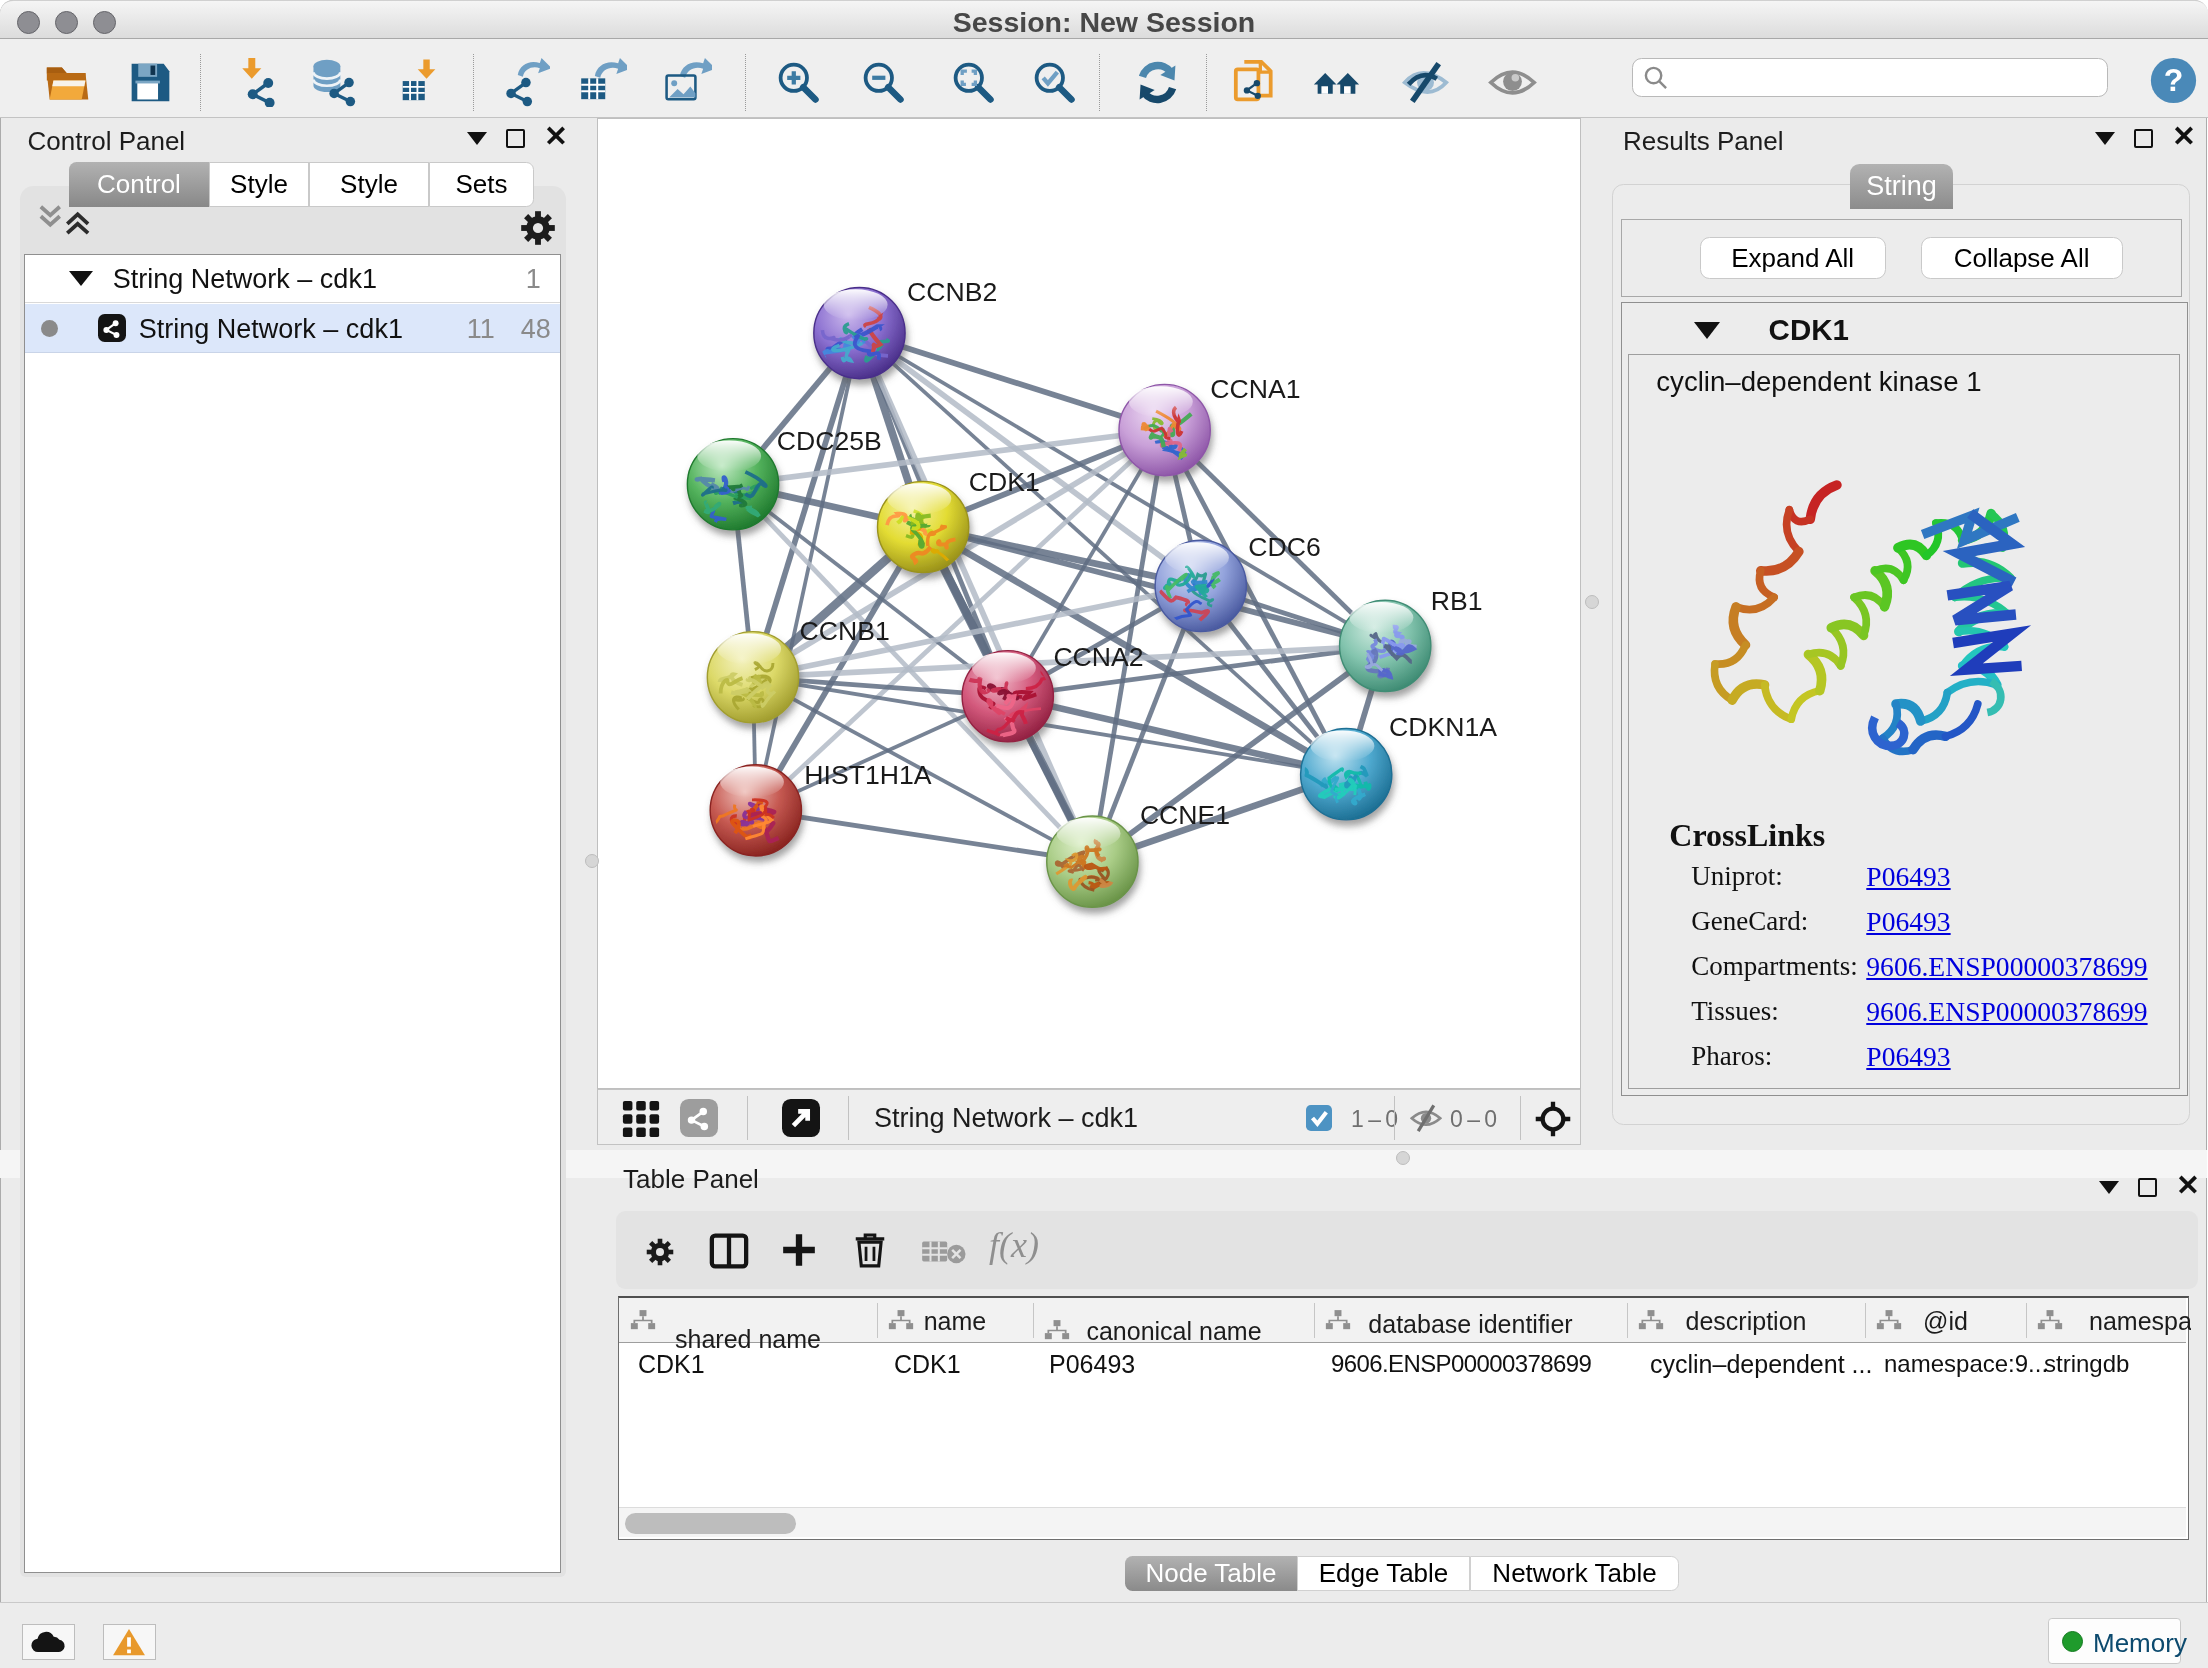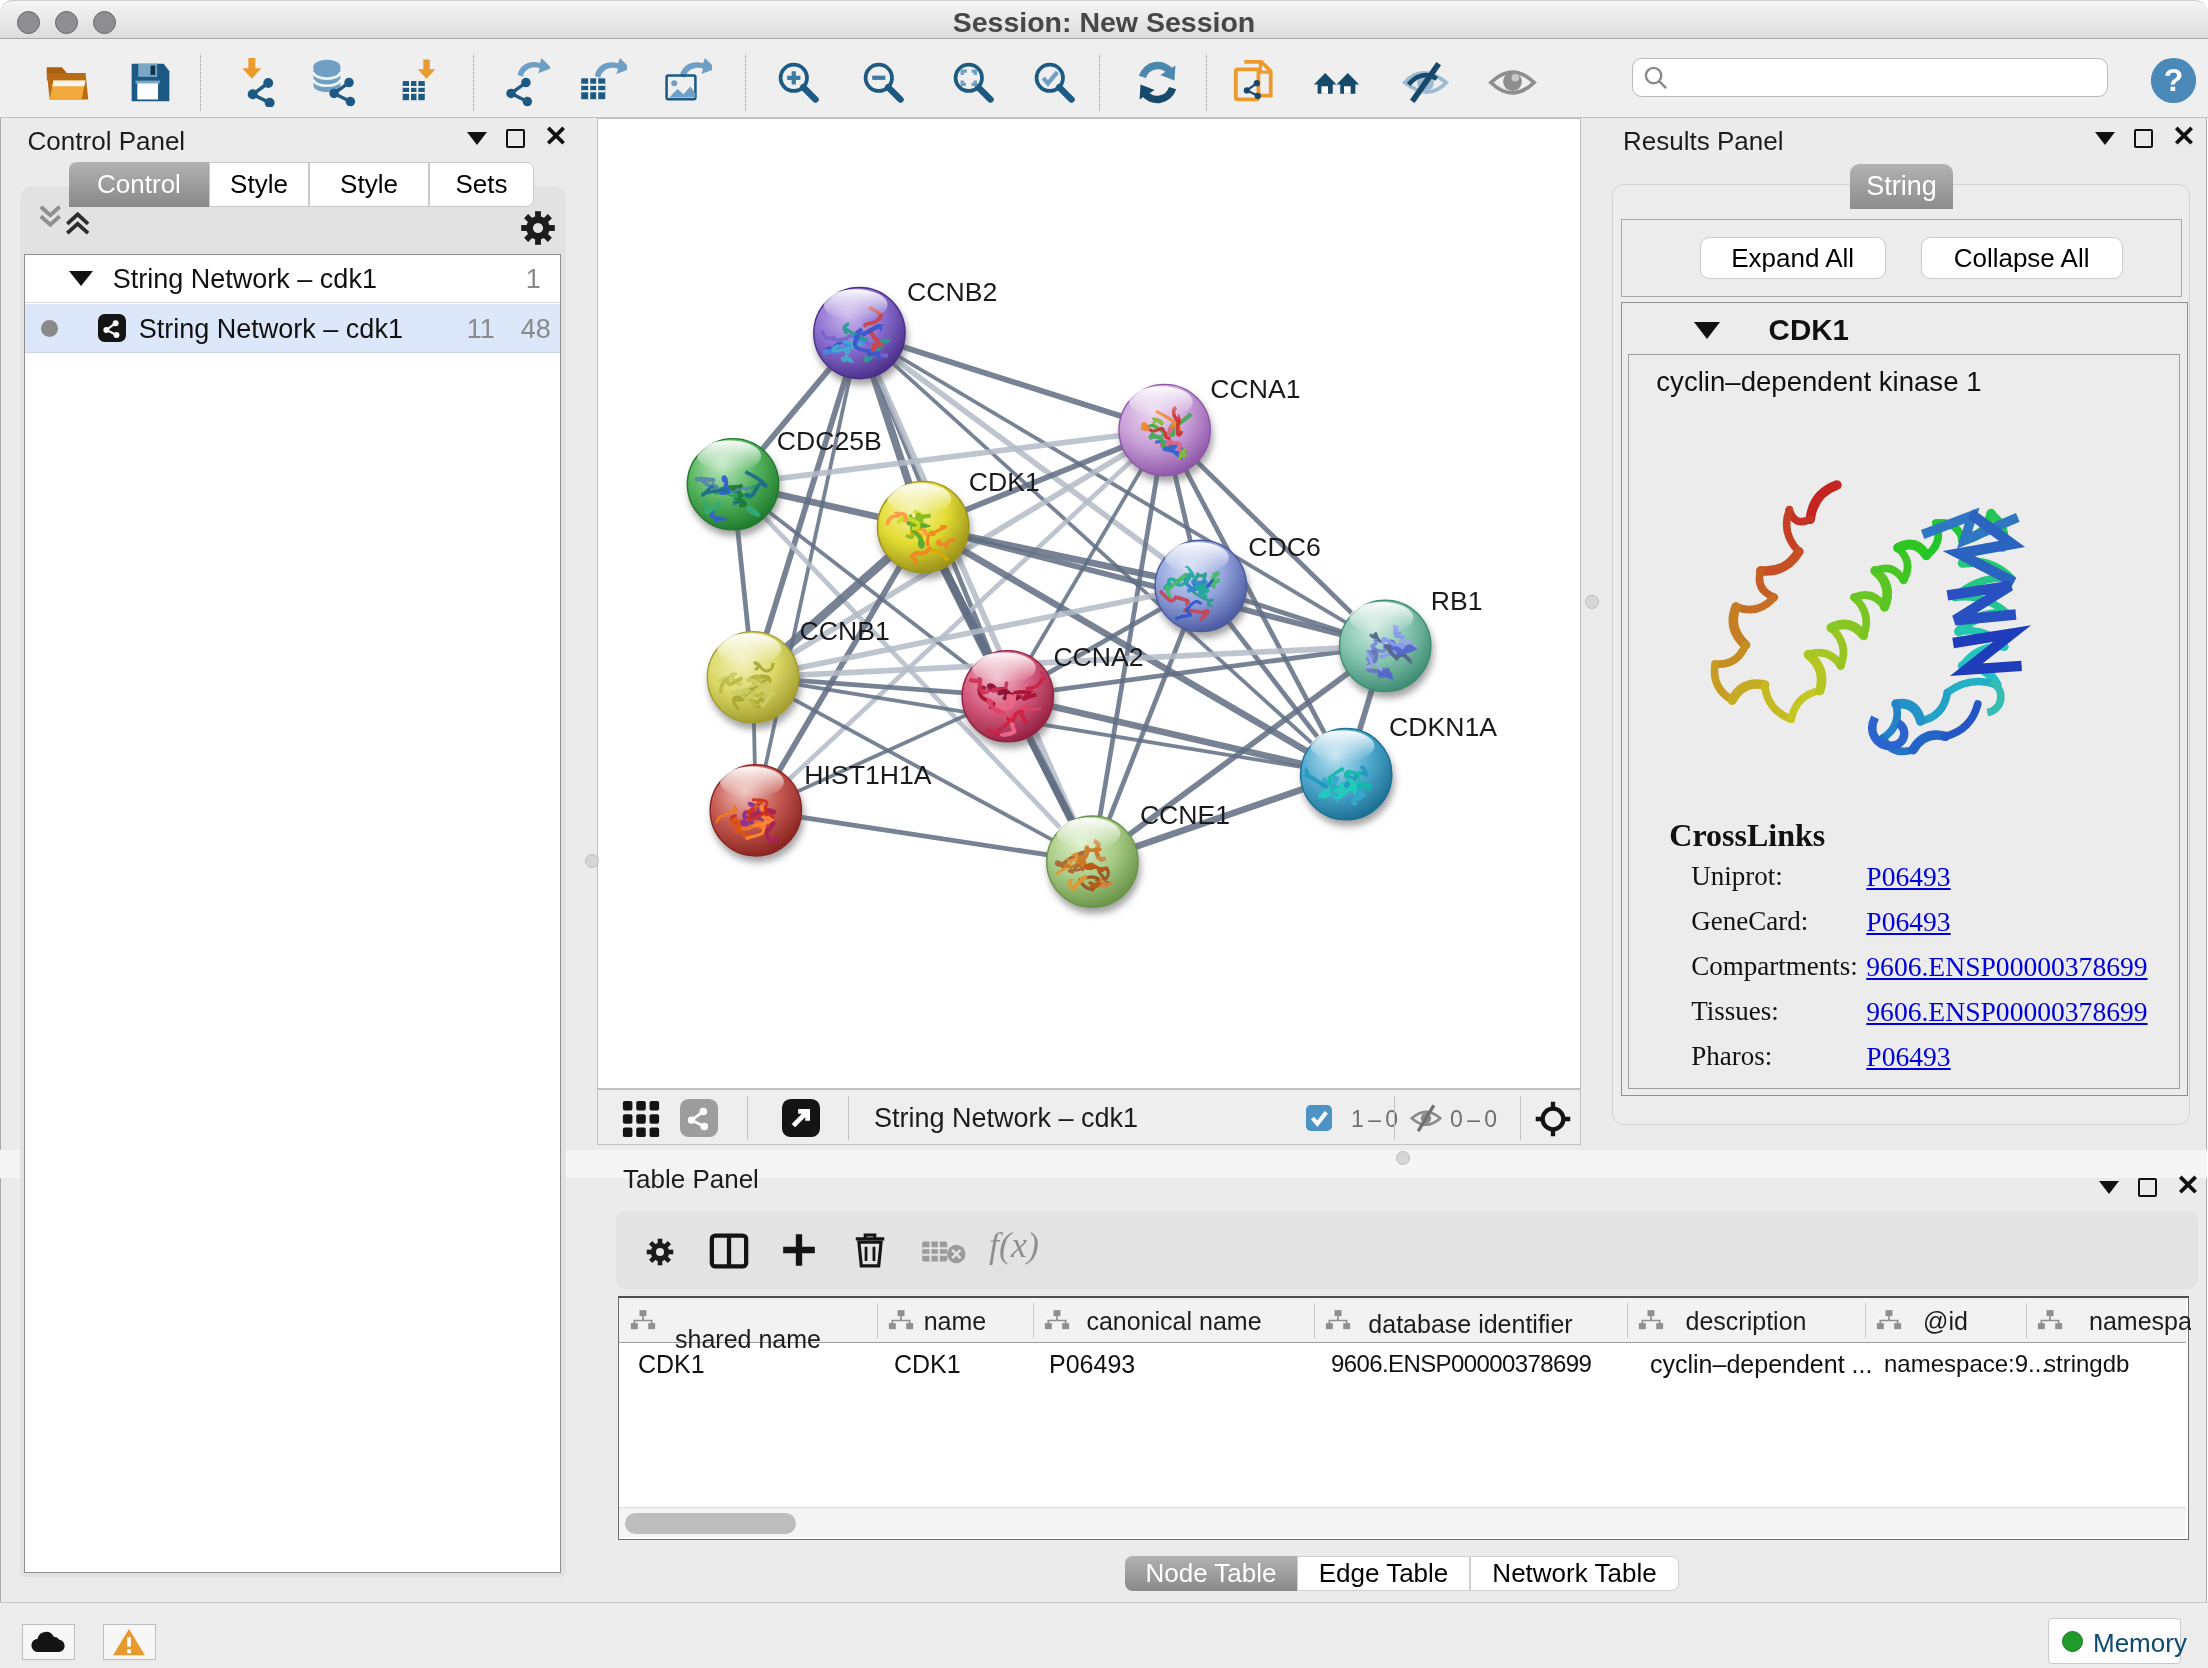--- a/index.html
+++ b/index.html
@@ -775,21 +775,21 @@
           <g fill="#8f8f8f">
             <rect x="11" y="1" width="8" height="7"></rect>
             <rect x="1" y="16" width="8" height="7"></rect>
             <rect x="21" y="16" width="8" height="7"></rect>
             <path d="M15 8 v5 M5 16 v-3 h20 v3" stroke="#8f8f8f" stroke-width="2" fill="none"></path>
           </g>
         </svg>
     <div style="text-align:center;font-size:25px;color:#1c1c1c;padding-top:8.6px;overflow:hidden;white-space:nowrap">name</div>
       </div>
       <div class="abs" style="left:414px;top:4.8px;height:35px;border-left:1px solid #c6c6c6"></div>
-      <div class="abs" style="left:414px;top:0;width:282px;height:55px">
+      <div class="abs" style="left:414px;top:10px;width:282px;height:55px">
     <svg width="26" height="23" viewBox="0 0 30 26" style="position:absolute;left:11.4px;top:10.5px">
           <g fill="#8f8f8f">
             <rect x="11" y="1" width="8" height="7"></rect>
             <rect x="1" y="16" width="8" height="7"></rect>
             <rect x="21" y="16" width="8" height="7"></rect>
             <path d="M15 8 v5 M5 16 v-3 h20 v3" stroke="#8f8f8f" stroke-width="2" fill="none"></path>
           </g>
         </svg>
     <div style="text-align:center;font-size:25px;color:#1c1c1c;padding-top:8.6px;overflow:hidden;white-space:nowrap">canonical name</div>
       </div>

